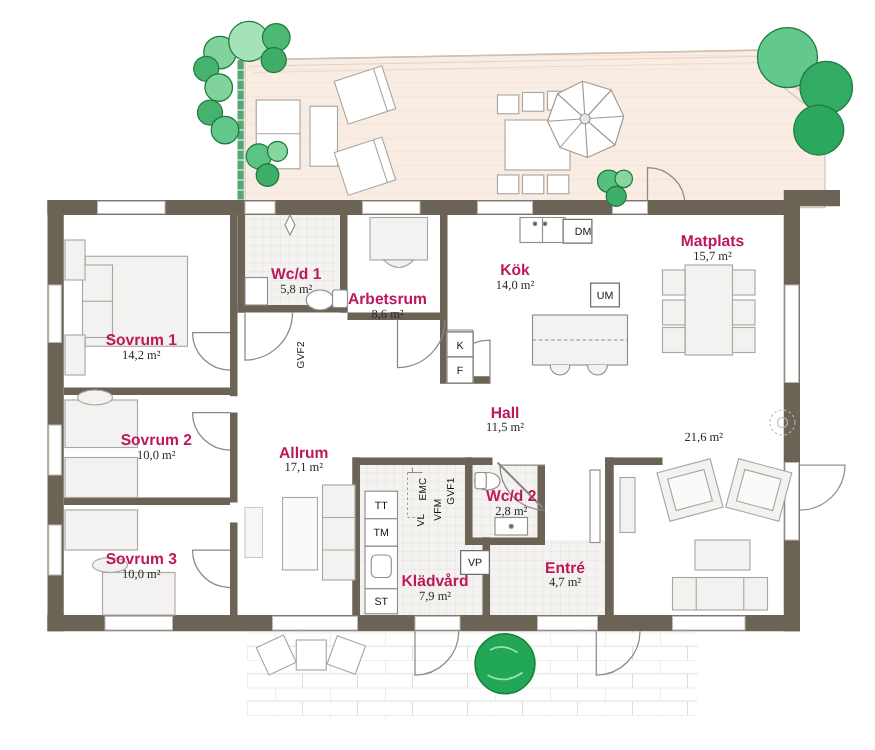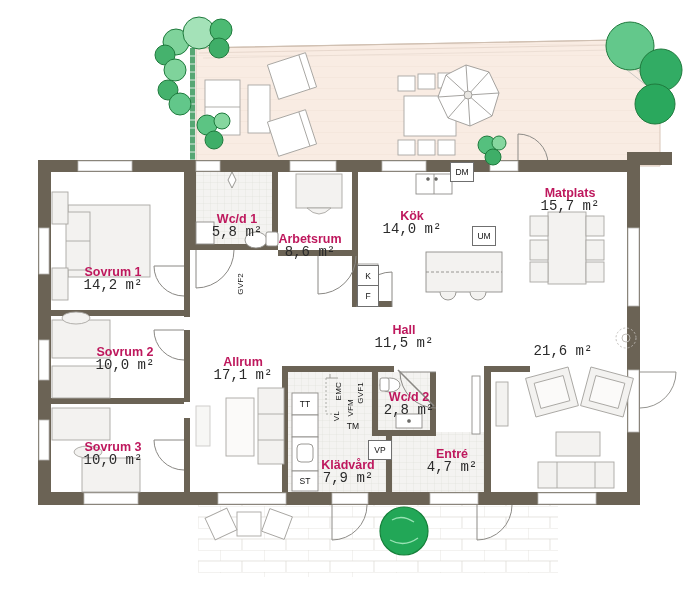--- a/index.html
+++ b/index.html
@@ -2,21 +2,21 @@
 <html><head>
 <meta charset="utf-8">
 <style>
   html,body{margin:0;padding:0;background:#ffffff;}
   body{width:700px;height:600px;overflow:hidden;font-family:"Liberation Sans",sans-serif;}
   #plan{position:relative;width:700px;height:600px;background:#ffffff;}
   svg{position:absolute;left:0;top:0;}
 
   .roomlabel{position:absolute;text-align:center;pointer-events:none;}
   .roomlabel .nm{font-family:"Liberation Sans",sans-serif;font-weight:bold;font-size:12.5px;color:#be185d;line-height:14px;white-space:nowrap;}
-  .roomlabel .ar{font-family:Liberation Mono, monospace;font-size:14px;color:#2a2a2a;line-height:12px;white-space:nowrap;}
+  .roomlabel .ar{font-family:Liberation Serif, serif;font-size:10px;color:#2a2a2a;line-height:12px;white-space:nowrap;}
 
   .tag{position:absolute;font-family:"Liberation Sans",sans-serif;font-size:8.5px;color:#111;
        display:flex;align-items:center;justify-content:center;white-space:nowrap;}
   .tagbox{border:1px solid #6f6f6f;background:#fff;}
   .vtag{writing-mode:vertical-rl;transform:rotate(180deg);font-size:8px;letter-spacing:.2px;}
 </style>
 </head>
 <body>
 
 <div id="plan">
@@ -401,36 +401,36 @@
 </div>
 <div class="roomlabel" style="left:371px;top:390px;width:76px;">
   <div class="nm">Wc/d 2</div>
   <div class="ar">2,8 m²</div>
 </div>
 <div class="roomlabel" style="left:412px;top:447px;width:80px;">
   <div class="nm">Entré</div>
   <div class="ar">4,7 m²</div>
 </div>
 
-<div class="tag tagbox" style="left:450px;top:162px;width:22px;height:18px;">
+<div class="tag tagbox" style="left:450px;top:175px;width:22px;height:18px;justify-content:flex-end;">
   <span>DM</span>
     </div>
 <div class="tag tagbox" style="left:472px;top:178px;width:22px;height:18px;margin-top:48px;">
   <span>UM</span>
     </div>
 <div class="tag tagbox" style="left:357px;top:265px;width:20px;height:20px;">
   <span>K</span>
     </div>
 <div class="tag tagbox" style="left:357px;top:285px;width:20px;height:20px;">
   <span>F</span>
     </div>
 <div class="tag" style="left:292px;top:393px;width:26px;height:22px;">
   <span>TT</span>
     </div>
-<div class="tag" style="left:292px;top:415px;width:26px;height:22px;padding-left:48px;">
+<div class="tag" style="left:292px;top:415px;width:26px;height:22px;">
   <span>TM</span>
     </div>
 <div class="tag" style="left:292px;top:471px;width:26px;height:20px;">
   <span>ST</span>
     </div>
 <div class="tag tagbox" style="left:368px;top:440px;width:22px;height:18px;">
   <span>VP</span>
     </div>
 
 <div class="tag" style="left:234px;top:262px;width:12px;height:44px;">

